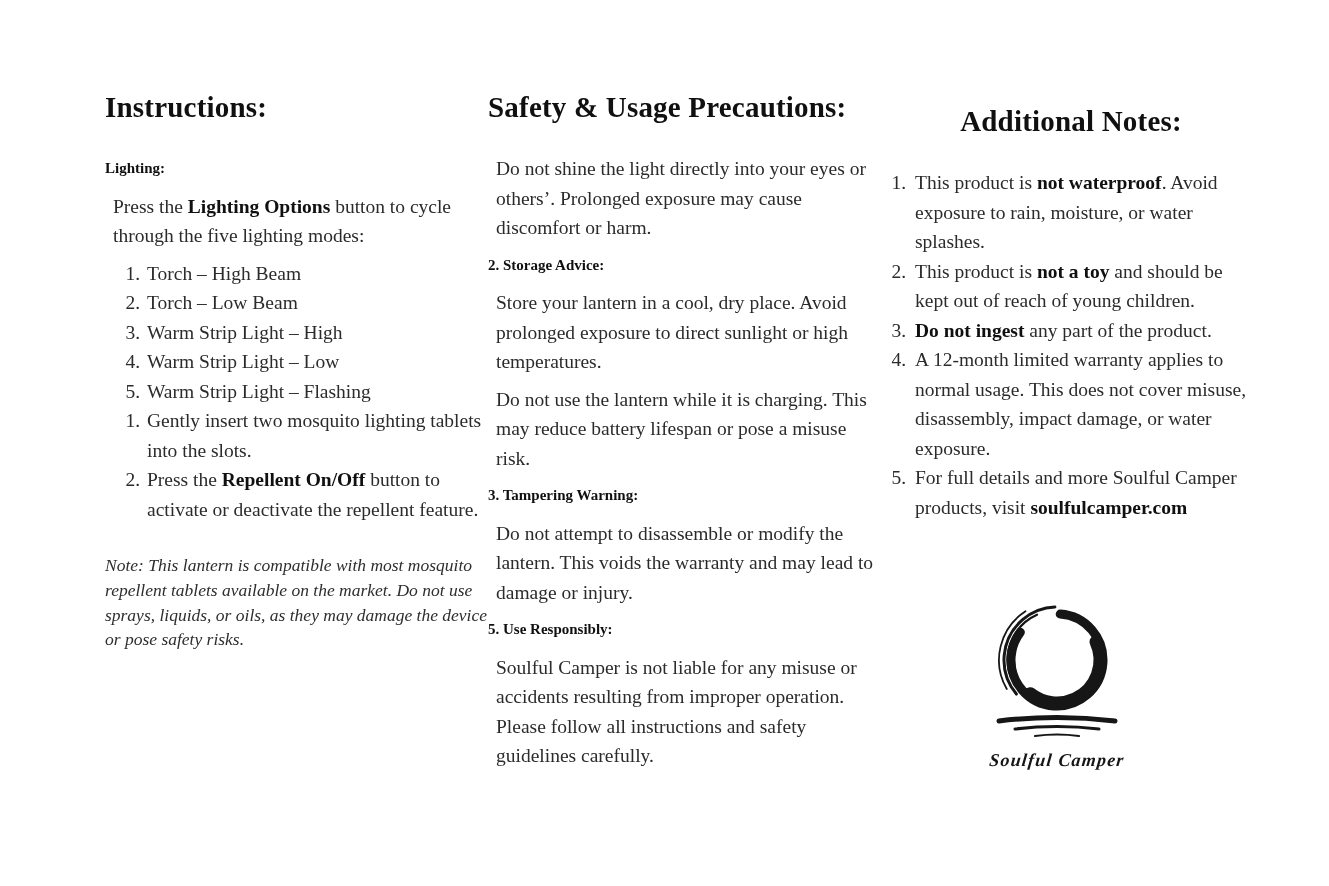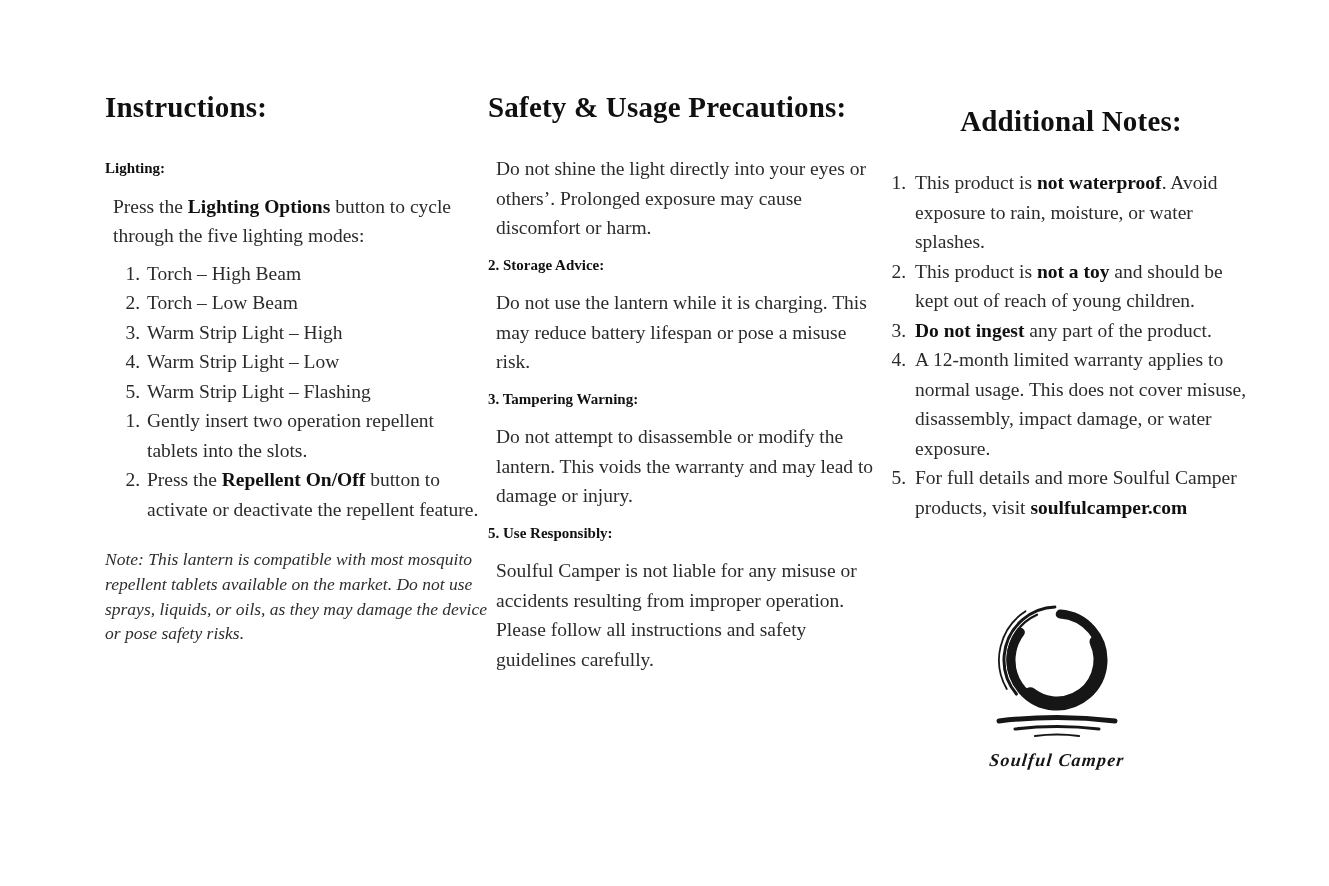--- a/index.html
+++ b/index.html
@@ -46,21 +46,21 @@
   strong{color:var(--heading);text-align:center;}
   ol.block-olist{
     margin:0;
     padding-left:40px;
   }
   ol.block-olist li{padding-left:2px;}
   #col-notes ol.block-olist{padding-left:18px;}
   #col-notes ol.block-olist li{padding-left:4px;}
 
   p.block-note{
-    margin-top:23px;
+    margin-top:29px;
     font-style:italic;
     font-size:17.5px;
     line-height:24.8px;
     color:#2e2e2e;
   }
 
   .logo{
     position:absolute;
     left:972px;top:588px;
     width:170px;
@@ -88,32 +88,33 @@
         <h3 class="block block-subheading">Lighting:</h3>
         <p class="block block-paragraph"><span>Press the </span><strong>Lighting Options</strong><span> button to cycle through the five lighting modes:</span></p>
         <ol class="block block-olist">
           <li><span>Torch – High Beam</span></li>
           <li><span>Torch – Low Beam</span></li>
           <li><span>Warm Strip Light – High</span></li>
           <li><span>Warm Strip Light – Low</span></li>
           <li><span>Warm Strip Light – Flashing</span></li>
         </ol>
         <ol class="block block-olist">
-          <li><span>Gently insert two operation repellent tablets into the slots.</span></li>
+          <li><span>Gently insert two mosquito lighting tablets into the slots.</span></li>
           <li><span>Press the </span><strong>Repellent On/Off</strong><span> button to activate or deactivate the repellent feature.</span></li>
         </ol>
         <p class="block block-note"><span>Note: This lantern is compatible with most mosquito repellent tablets available on the market. Do not use sprays, liquids, or oils, as they may damage the device or pose safety risks.</span></p>
       </div>
   </section>
 
   <section class="column" id="col-safety">
     <h2 class="col-heading">Safety &amp; Usage Precautions:</h2>
     <div>
         <p class="block block-paragraph"><span>Do not shine the light directly into your eyes or others’. Prolonged exposure may cause discomfort or harm.</span></p>
         <h3 class="block block-subheading">2. Storage Advice:</h3>
+        <p class="block block-paragraph"><span>Store your lantern in a cool, dry place. Avoid prolonged exposure to direct sunlight or high temperatures.</span></p>
         <p class="block block-paragraph"><span>Do not use the lantern while it is charging. This may reduce battery lifespan or pose a misuse risk.</span></p>
         <h3 class="block block-subheading">3. Tampering Warning:</h3>
         <p class="block block-paragraph"><span>Do not attempt to disassemble or modify the lantern. This voids the warranty and may lead to damage or injury.</span></p>
         <h3 class="block block-subheading">5. Use Responsibly:</h3>
         <p class="block block-paragraph"><span>Soulful Camper is not liable for any misuse or accidents resulting from improper operation. Please follow all instructions and safety guidelines carefully.</span></p>
       </div>
   </section>
 
   <section class="column" id="col-notes">
     <h2 class="col-heading">Additional Notes:</h2>

